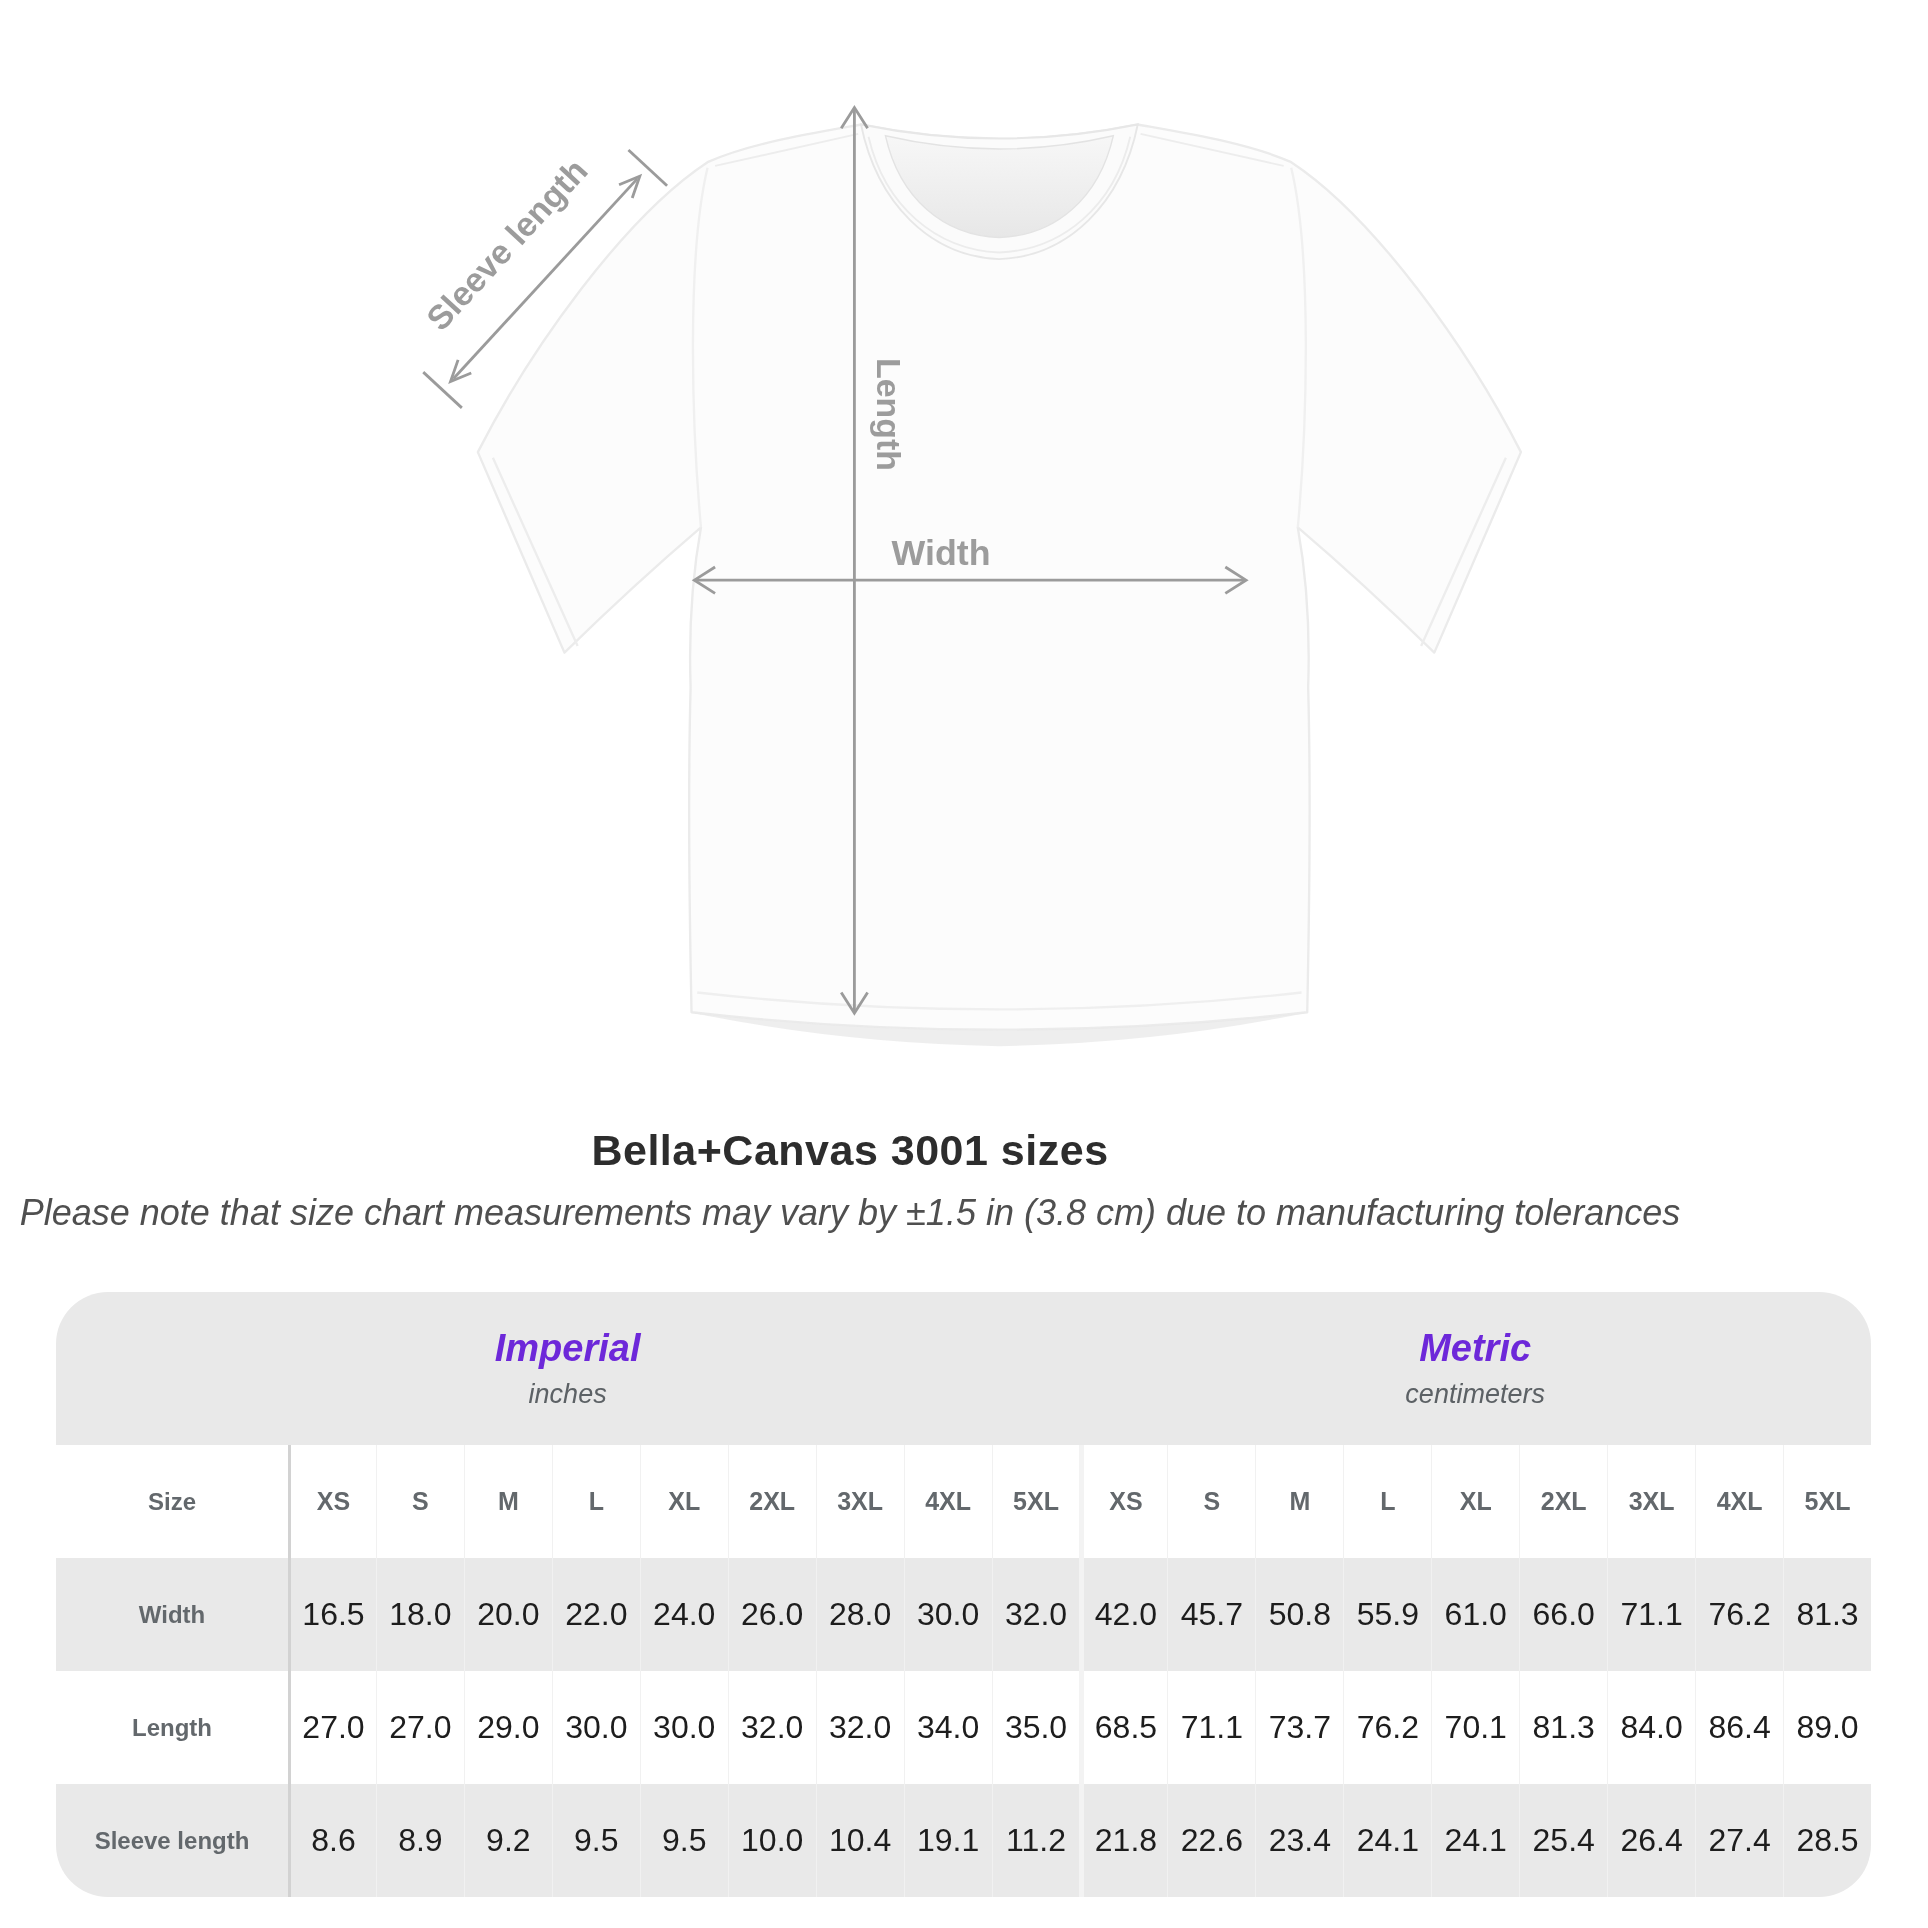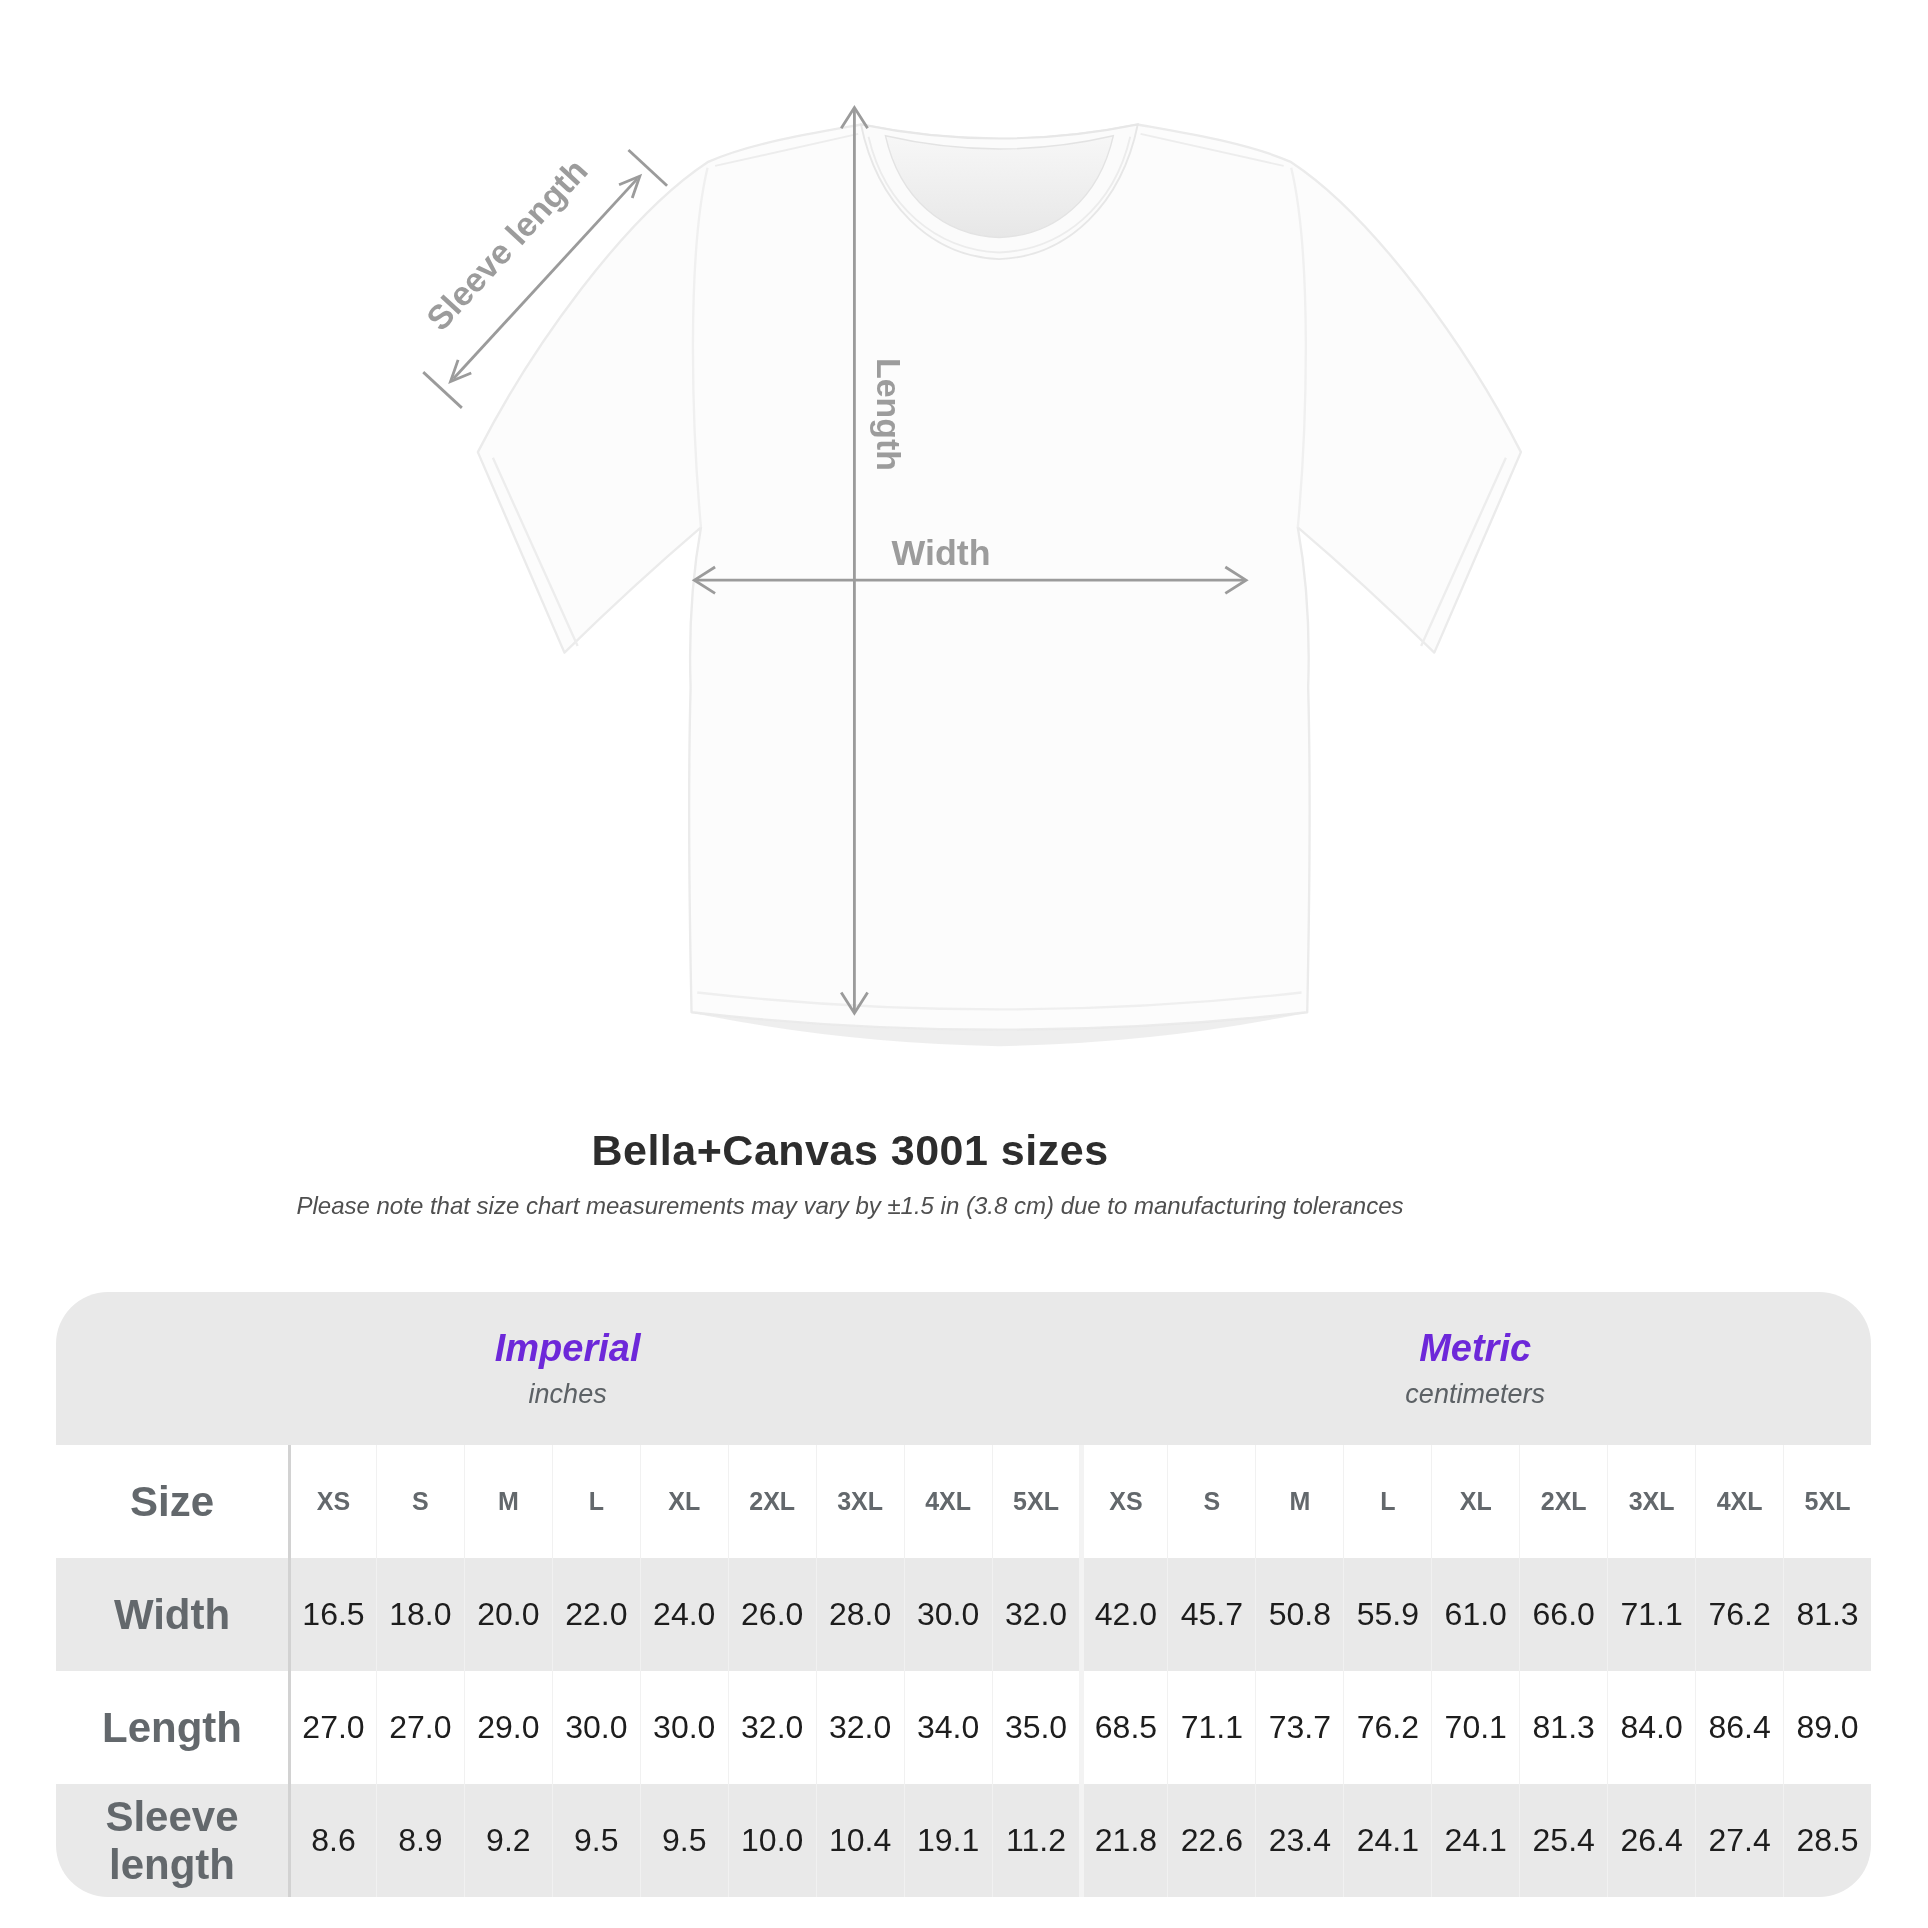--- a/index.html
+++ b/index.html
@@ -5,39 +5,39 @@
   html,body{margin:0;padding:0;background:#ffffff;}
   .page{
     position:relative;width:1928px;height:1928px;background:#ffffff;overflow:hidden;
     font-family:"Liberation Sans", sans-serif;
   }
   
   .diagram{position:absolute;left:395px;top:47px;width:1205px;height:1055px;}
   
   .title-block{position:absolute;left:0;top:1126px;width:1700px;text-align:center;}
   .chart-title{margin:0;font-size:43px;font-weight:bold;color:#2d2d2d;letter-spacing:0.5px;}
-  .chart-note{margin:17px 0 0 0;font-size:24px;font-style:italic;color:#4f4f4f;}
+  .chart-note{margin:17px 0 0 0;font-size:36px;font-style:italic;color:#4f4f4f;}
   
   .size-table{
     position:absolute;left:56px;top:1292px;width:1815px;height:605px;
     border-radius:52px;overflow:hidden;background:#ffffff;
   }
   .band{height:153px;background:#e9e9e9;display:grid;grid-template-columns:1087fr 841fr;}
   .band .group{display:flex;flex-direction:column;justify-content:center;align-items:center;gap:9.4px;}
   .band-title{font-size:38px;font-weight:bold;font-style:italic;color:#6d28d9;}
   .band-sub{font-size:27px;font-style:italic;color:#5c6165;}
   .trow{display:grid;grid-template-columns:232px repeat(18,1fr);height:113px;}
   .row-gray{background:#e9e9e9;}
   .row-white{background:#ffffff;}
   .cell{display:flex;justify-content:center;align-items:center;height:100%;box-sizing:border-box;text-align:center;}
   .c{border-left:1.9px solid #f1f1f1;}
   .ci{border-left:3.8px solid #d2d2d2;}
   .cm{border-left:5.6px solid #f3f3f3;}
   .hdr{font-size:25px;font-weight:bold;color:#63686c;}
-  .lbl{font-size:42px;font-weight:bold;color:#63686c;}
+  .lbl{font-size:24px;font-weight:bold;color:#63686c;}
   .val{font-size:32px;color:#1d1d1d;}
 </style>
 </head>
 <body>
 
 <div class="page">
 
   <svg class="diagram" viewBox="0 0 1280 1120" xmlns="http://www.w3.org/2000/svg">
     <defs>
       <linearGradient id="neckShade" x1="0" y1="0" x2="0" y2="1">

